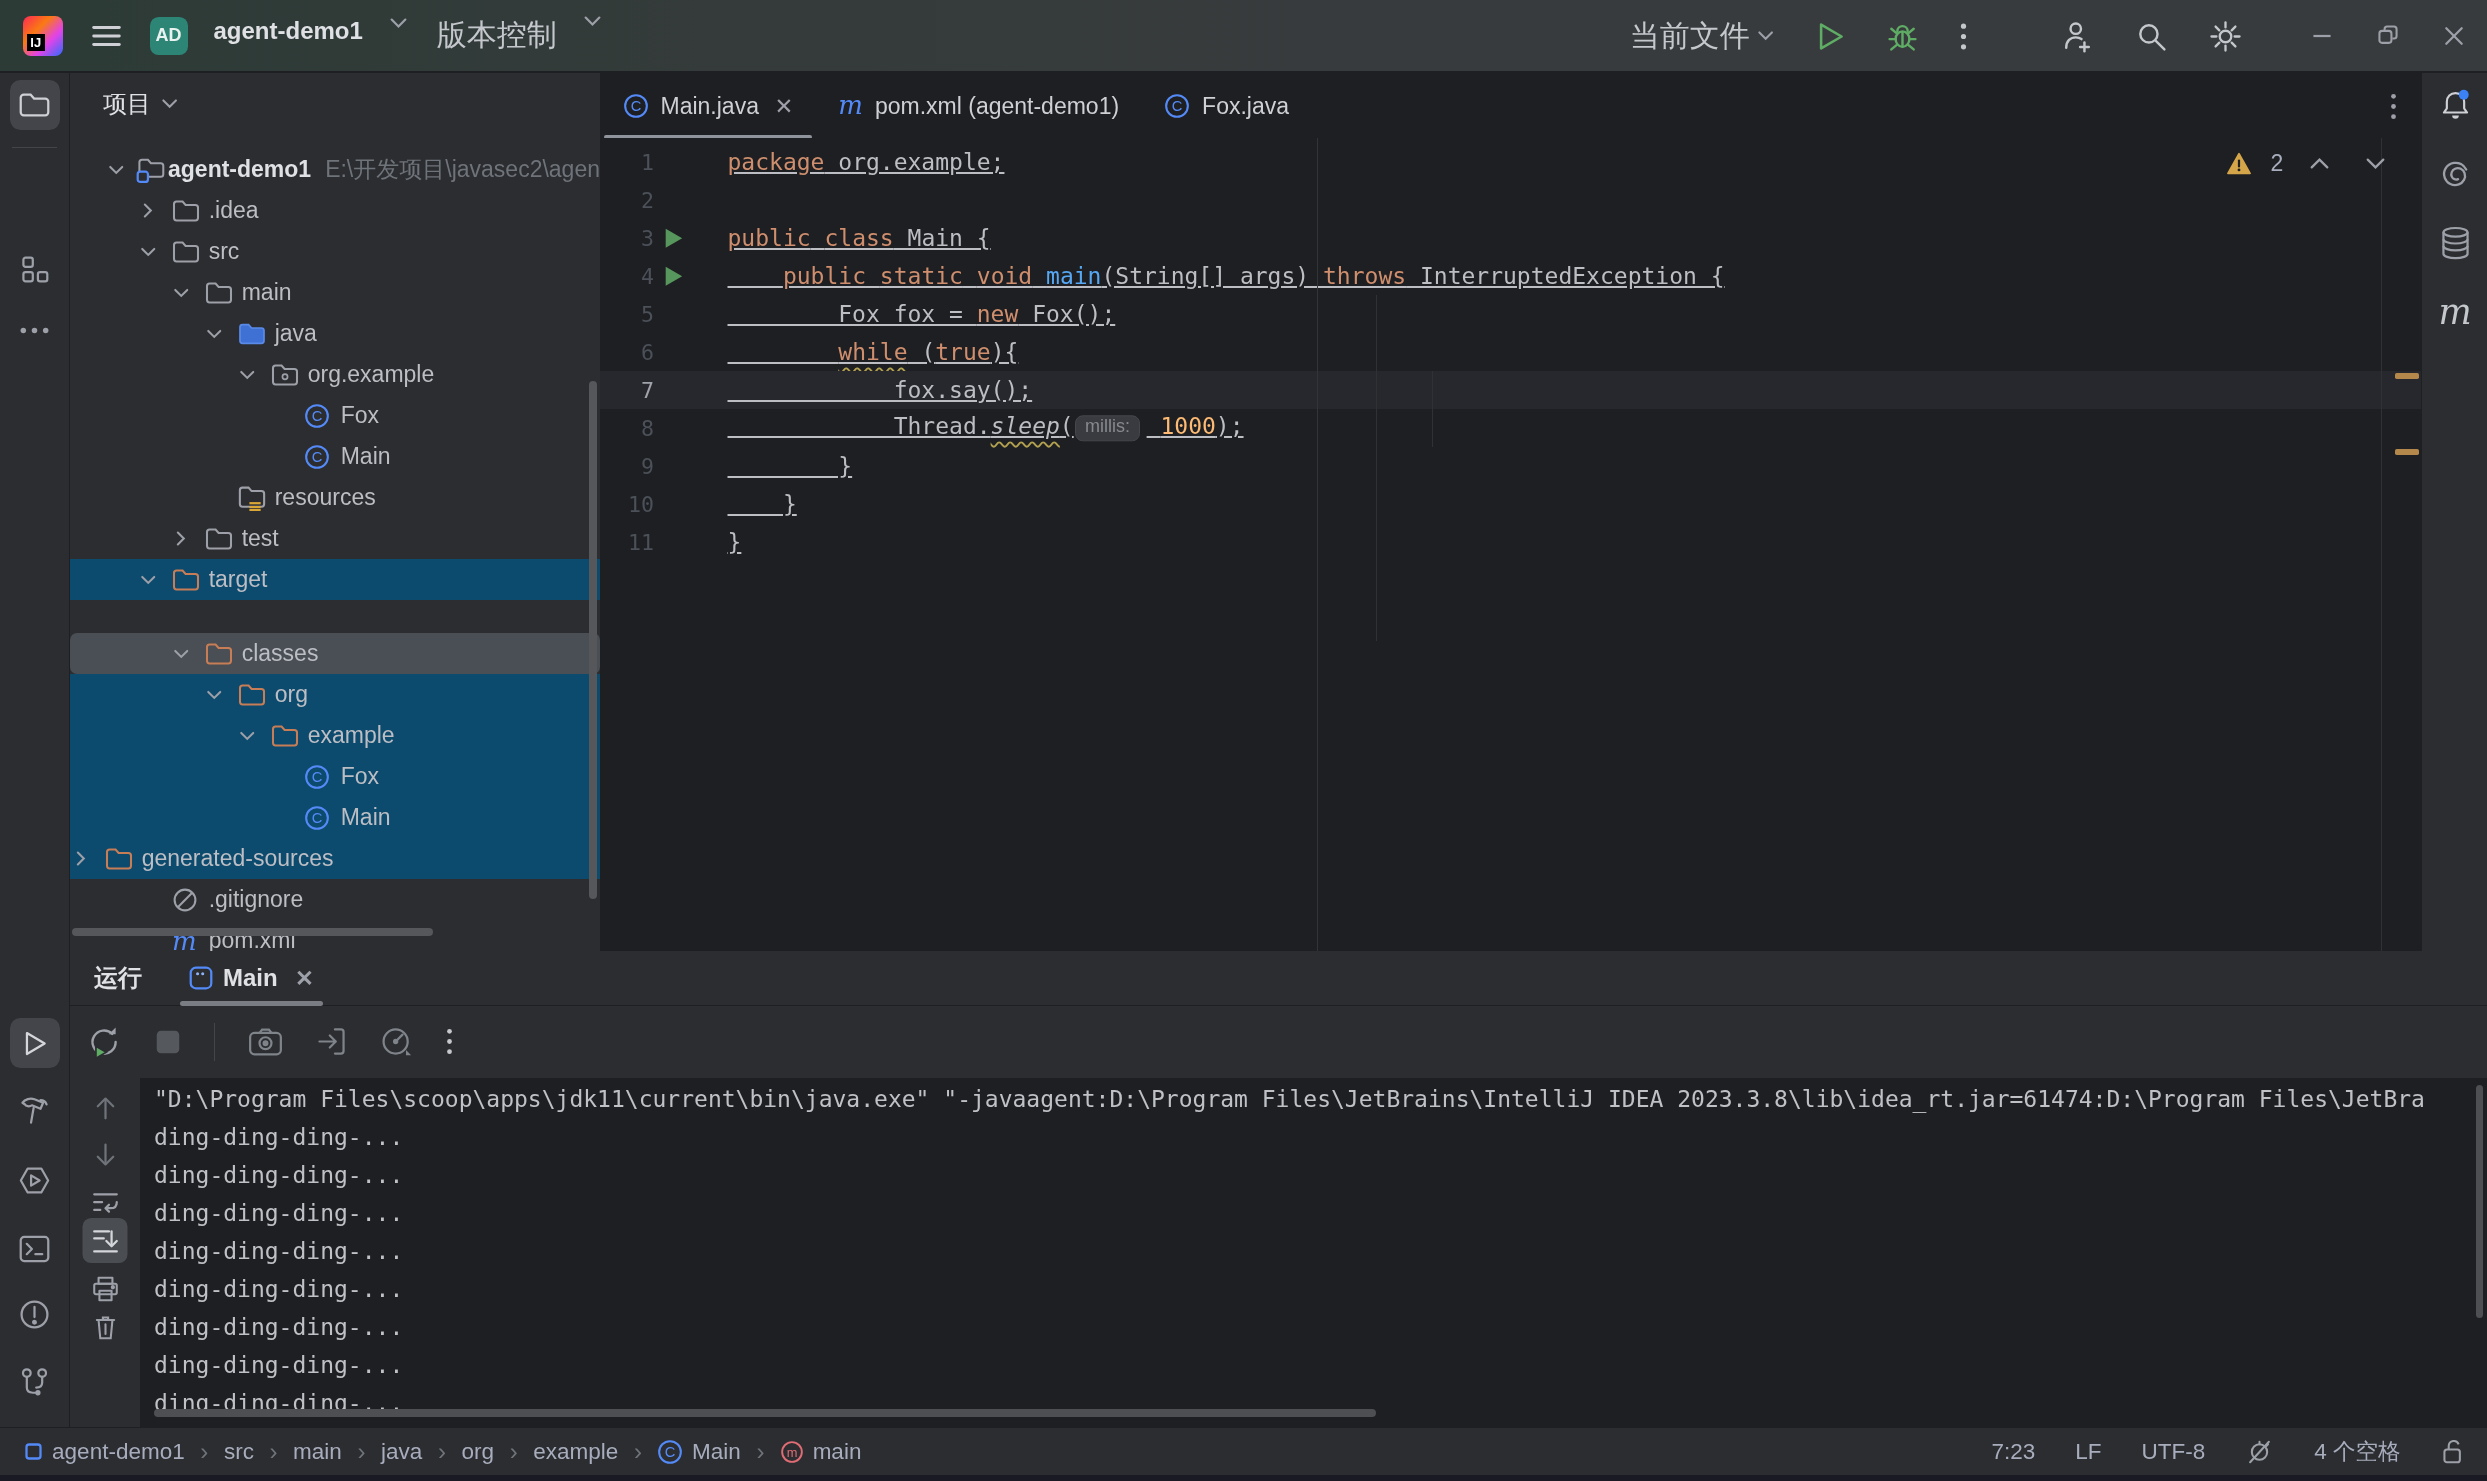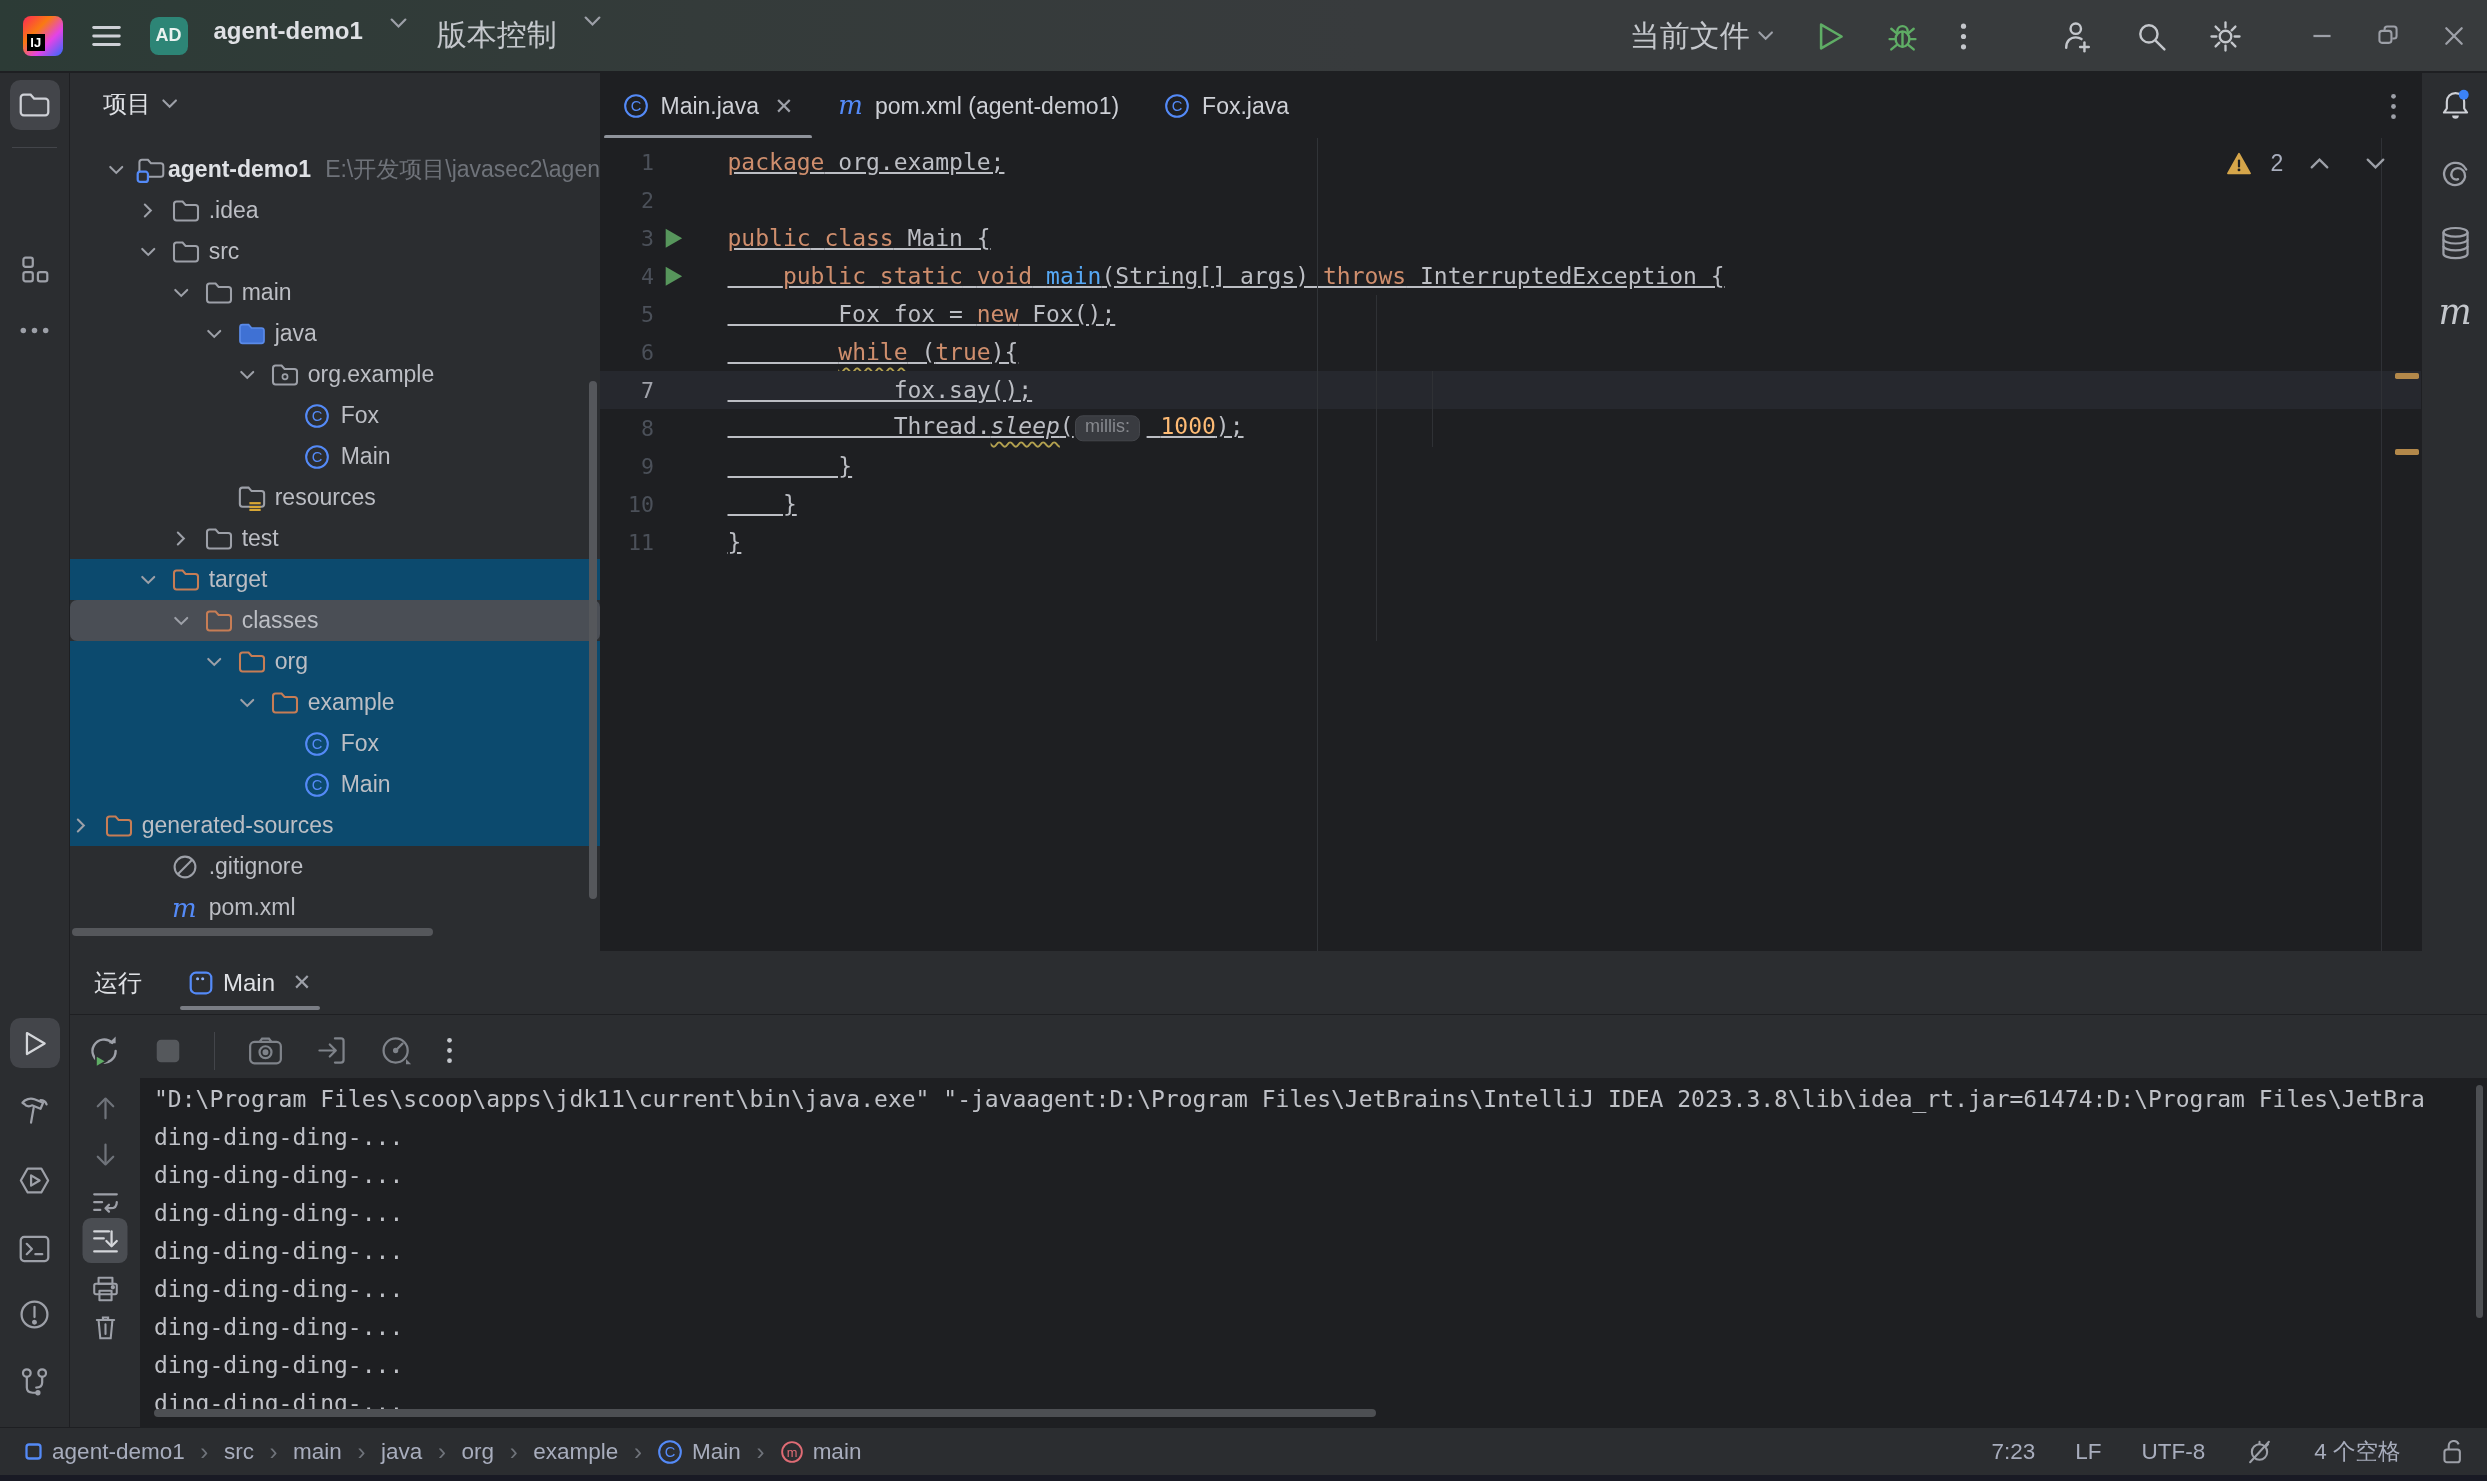--- a/index.html
+++ b/index.html
@@ -38,21 +38,21 @@
   #project-panel { position:absolute; left:70px; top:73px; width:530px; height:879px; background:#2b2d30; overflow:hidden; }
   #project-header { height:62px; display:flex; align-items:center; gap:10.4px; padding-left:33px; color:#dfe1e5; font-size:24px; }
   #tree { position:absolute; top:76px; left:0; right:0; }
   .trow { height:41px; display:flex; align-items:center; font-size:23px; color:#bcbec4; white-space:nowrap; overflow:hidden; }
   .trow .chev { width:35px; height:41px; display:flex; align-items:center; }
   .trow .ticon { width:35px; height:41px; display:flex; align-items:center; }
   .trow .tlabel { margin-left:1.7px; }
   .trow .tpath { margin-left:14px; color:#6f737a; }
   .trow.bold .tlabel { font-weight:bold; color:#dfe1e5; }
   .trow.excluded { background:#0c4a6e; }
-  .trow.selected { background:#4a4e55; border-radius:7px; }
+  .trow.selected { background:#4a4e55; border-radius:7px;margin-top:33px; }
   .scroll-thumb { position:absolute; background:#55575b; border-radius:4.3px; }
   
   #tabbar { position:absolute; left:600px; top:73px; width:1821px; height:66px; background:#1e1f22; display:flex; align-items:stretch; }
   .etab { position:relative; display:flex; align-items:center; gap:12px; padding:0 22.5px; font-size:23px; color:#ced0d6; }
   .etab .underline { position:absolute; left:3.5px; right:3.5px; bottom:0; height:4.3px; background:#8f939b; border-radius:2.6px; display:none; }
   .etab.active .underline { display:block; }
   .etab .close { color:#9da0a8; font-size:22.5px; margin-left:3.5px; }
   #tabbar-more { position:absolute; right:24px; top:19px; }
   
   #editor { position:absolute; left:600px; top:138px; width:1821px; height:813px; background:#1e1f22; overflow:hidden; }
@@ -70,21 +70,21 @@
   .inlay { display:inline-block; font-family:"Liberation Sans", sans-serif; font-size:18px; color:#87898e;
     background:#393b40; border:0.9px solid #45474c; border-radius:7.8px; padding:0.9px 8.6px 2.6px; margin:0 7px 0 1.7px; transform:translateY(-1.7px); }
   #gutter-line { position:absolute; left:717px; top:0; width:0.9px; height:813px; background:#313438; }
   .indent-guide { position:absolute; width:0.9px; background:#2f3135; }
   #margin-line { position:absolute; left:1781px; top:0; width:0.9px; height:813px; background:#2f3136; }
   #insp-widget { position:absolute; right:35px; top:12px; display:flex; align-items:center; gap:19px; }
   #insp-count { font-size:23px; color:#a8adbd; }
   .stripe-mark { position:absolute; width:24px; height:6px; background:#b3884a; border-radius:1.7px; right:1.7px; }
   
   #console { position:absolute; left:70px; top:951px; width:2417px; height:476px; background:#2b2d30; }
-  #console-header { height:64px; display:flex; align-items:center; border-bottom:0.9px solid #1e1f22; }
+  #console-header { height:55px; display:flex; align-items:center; border-bottom:0.9px solid #1e1f22;font-weight:bold; }
   #console-title { font-size:24px; color:#dfe1e5; margin-left:24px; }
   .ctab { position:relative; height:55px; display:flex; align-items:center; gap:10.4px; margin-left:38px; padding:0 8.6px; font-size:24px; color:#dfe1e5; }
   .ctab .underline { position:absolute; left:0; right:0; bottom:0; height:4.3px; background:#7a7d84; border-radius:2.6px; }
   .ctab .close { color:#9da0a8; font-size:22.5px; margin-left:7px; }
   #console-toolbar { height:71px; display:flex; align-items:center; gap:33px; padding-left:17.3px; }
   .ct-sep { width:0.9px; height:38px; background:#43454a; }
   #console-body { position:absolute; left:0; top:127px; width:2417px; height:349px; }
   #console-gutter { position:absolute; left:0; top:0; width:70px; height:349px; background:#2b2d30; }
   .cg-btn { position:absolute; left:50%; transform:translateX(-50%); width:45px; height:45px; border-radius:8.6px; display:flex; align-items:center; justify-content:center; }
   .cg-btn.active { background:#4a4d52; }

